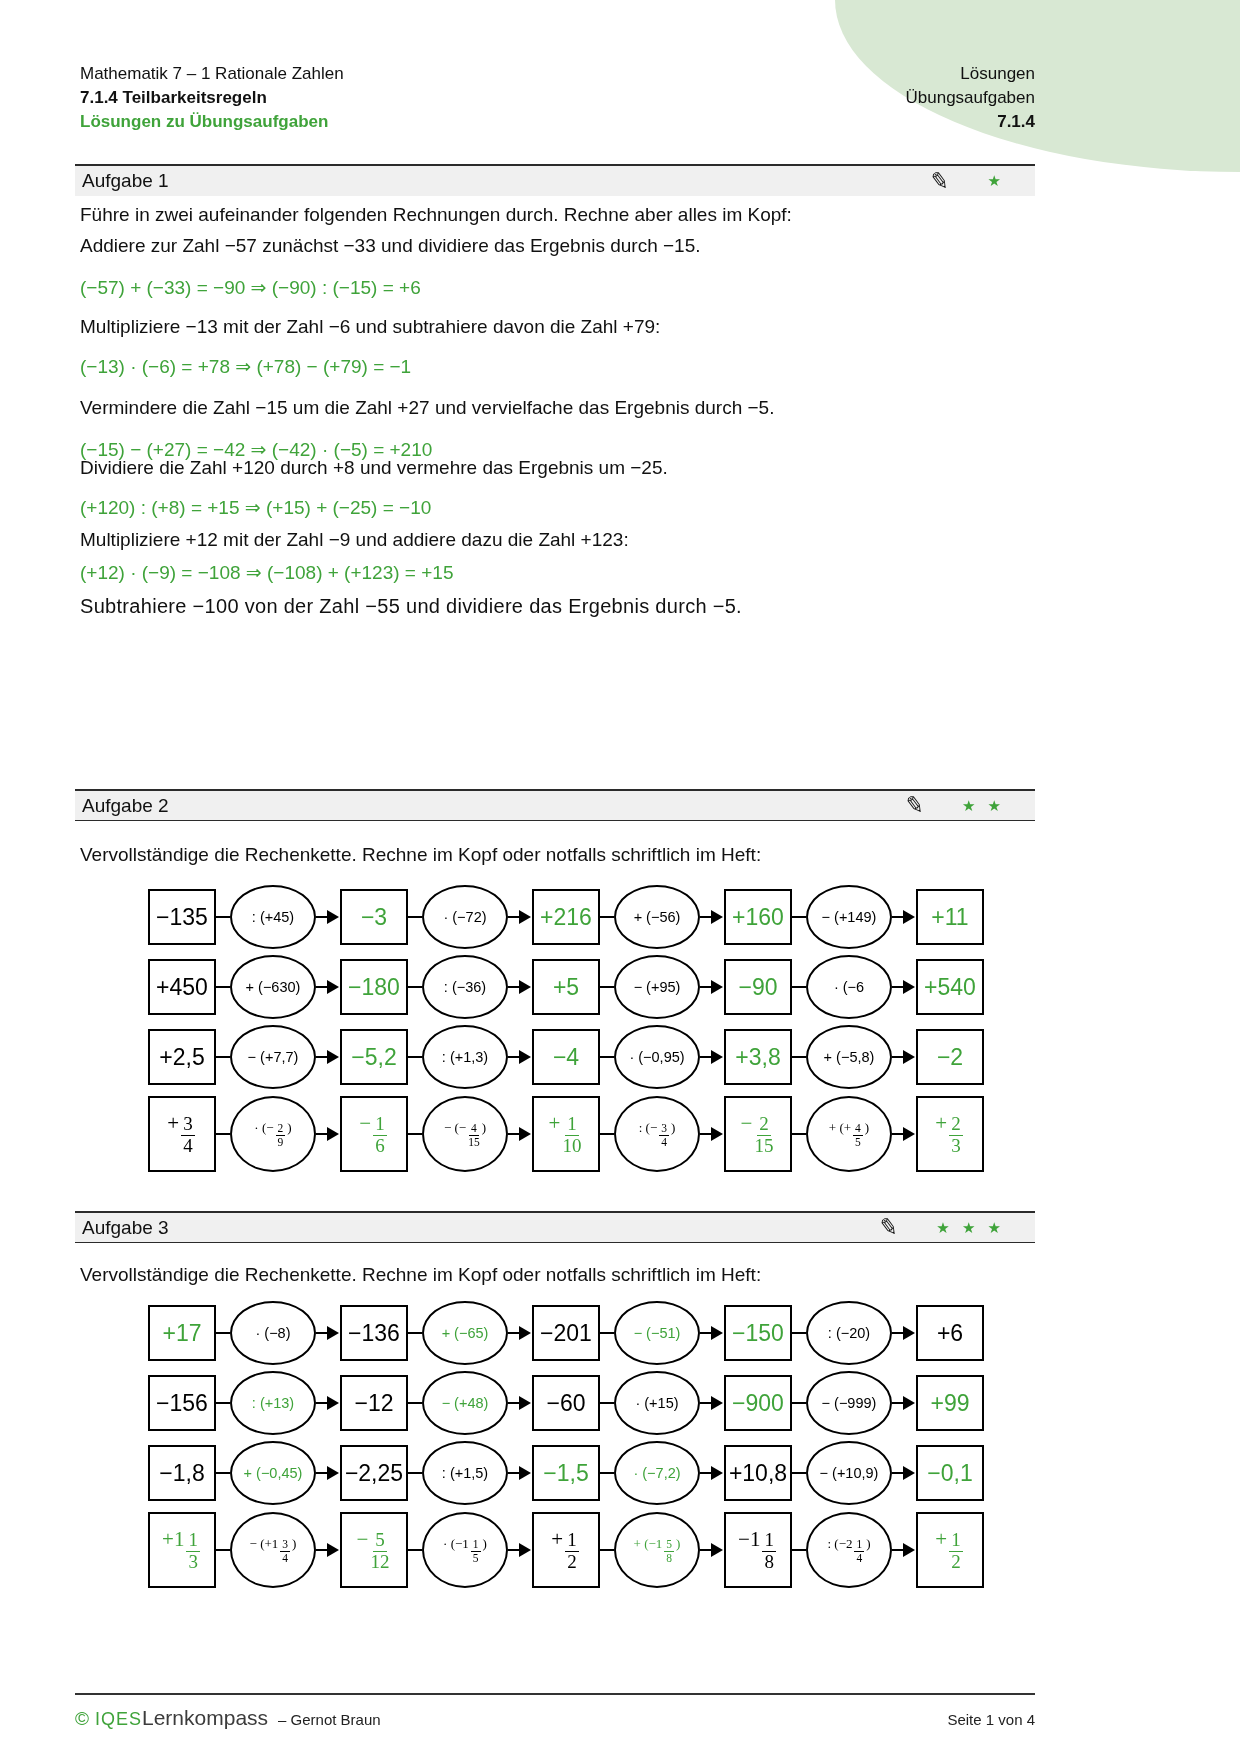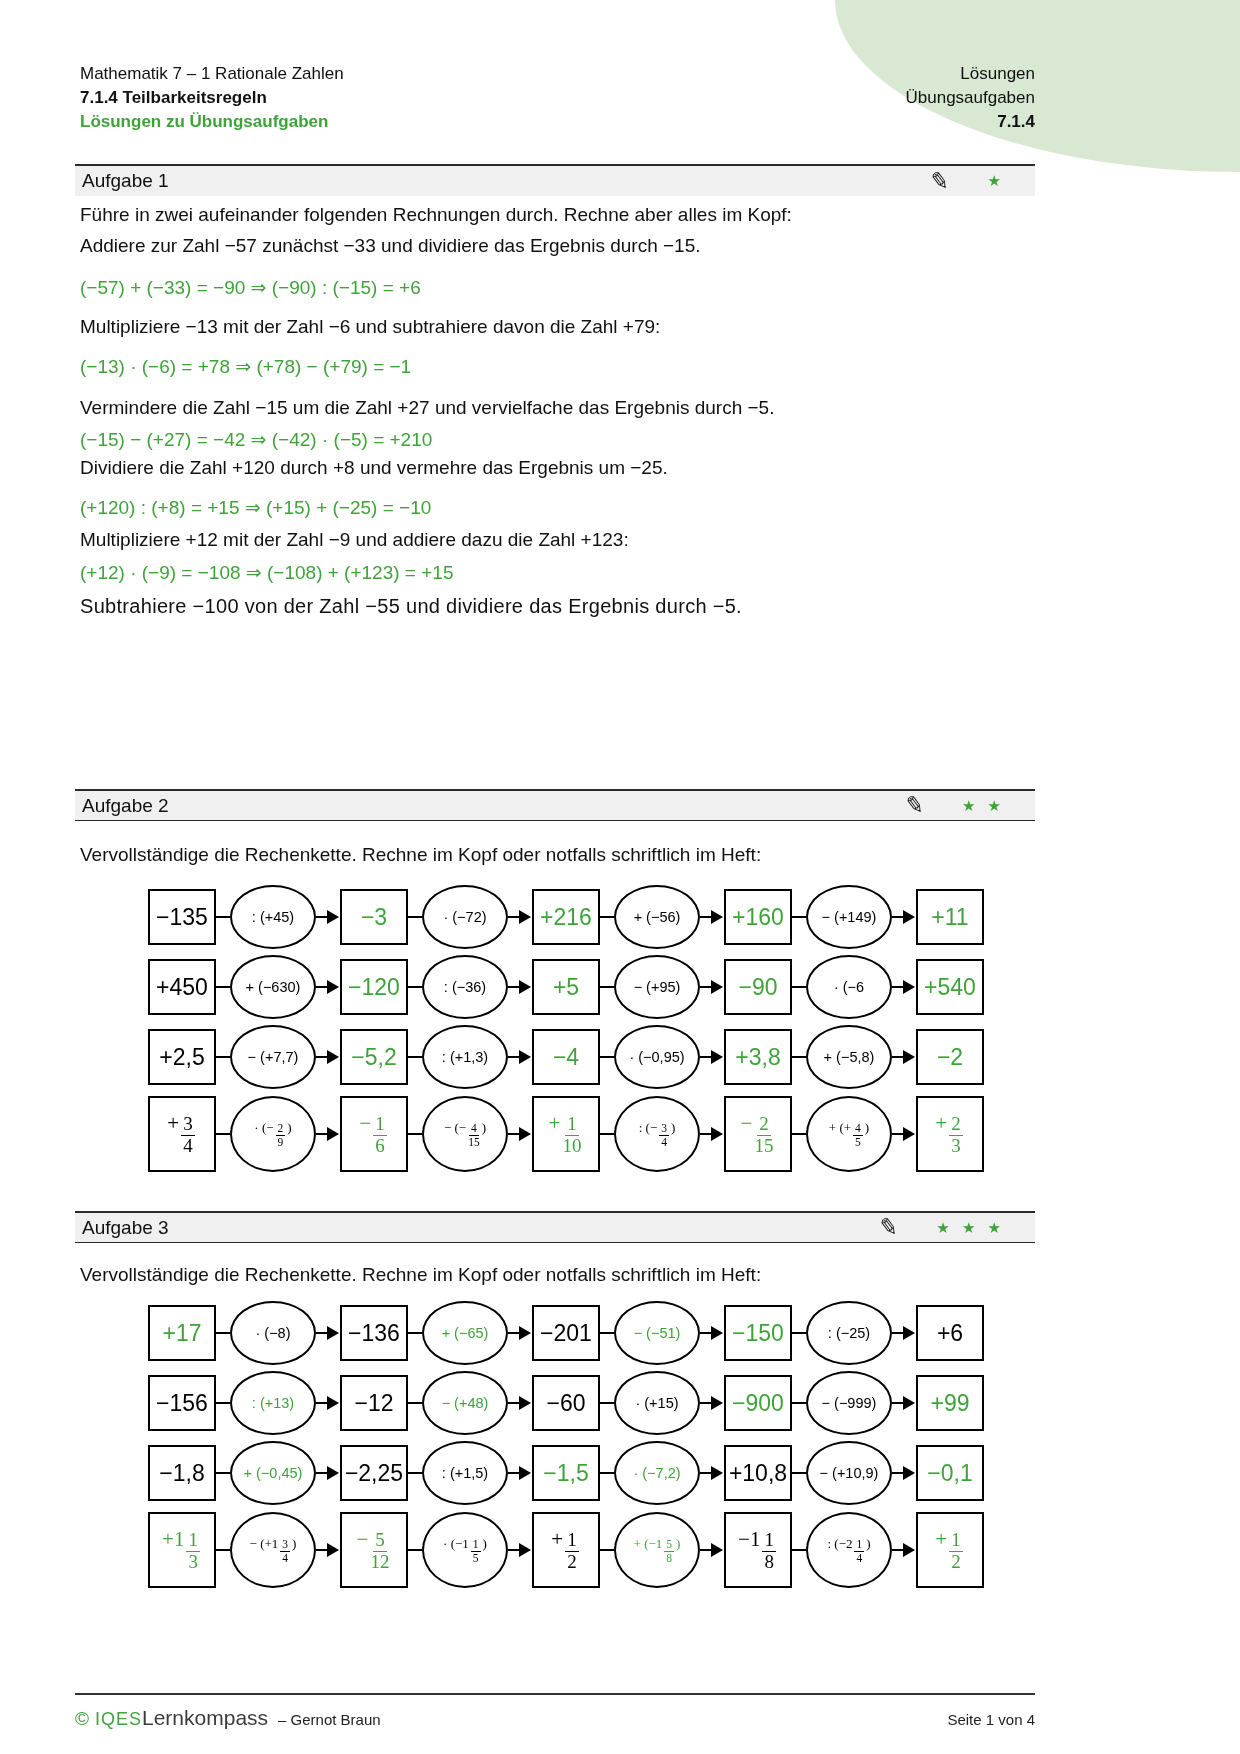--- a/index.html
+++ b/index.html
@@ -84,21 +84,21 @@
       <span class="pencil">✎</span>
       <span class="stars">★</span>
     </span>
   </div>
   <div class="tline" style="top:203px">Führe in zwei aufeinander folgenden Rechnungen durch. Rechne aber alles im Kopf:</div>
   <div class="tline" style="top:234px">Addiere zur Zahl −57 zunächst −33 und dividiere das Ergebnis durch −15.</div>
   <div class="tline green" style="top:276px">(−57) + (−33) = −90 ⇒ (−90) : (−15) = +6</div>
   <div class="tline" style="top:315px">Multipliziere −13 mit der Zahl −6 und subtrahiere davon die Zahl +79:</div>
   <div class="tline green" style="top:355px">(−13) · (−6) = +78 ⇒ (+78) − (+79) = −1</div>
   <div class="tline" style="top:396px">Vermindere die Zahl −15 um die Zahl +27 und vervielfache das Ergebnis durch −5.</div>
-  <div class="tline green" style="top:428px">(−15) − (+27) = −42 ⇒ (−42) · (−5) = +210</div>
+  <div class="tline green" style="top:438px">(−15) − (+27) = −42 ⇒ (−42) · (−5) = +210</div>
   <div class="tline" style="top:456px">Dividiere die Zahl +120 durch +8 und vermehre das Ergebnis um −25.</div>
   <div class="tline green" style="top:496px">(+120) : (+8) = +15 ⇒ (+15) + (−25) = −10</div>
   <div class="tline" style="top:528px">Multipliziere +12 mit der Zahl −9 und addiere dazu die Zahl +123:</div>
   <div class="tline green" style="top:561px">(+12) · (−9) = −108 ⇒ (−108) + (+123) = +15</div>
   <div class="tline hand" style="top:594px">Subtrahiere −100 von der Zahl −55 und dividiere das Ergebnis durch −5.</div>
 
   <div class="task-bar lined" style="top:789px">
     <span class="bar-title">Aufgabe 2</span>
     <span class="bar-right">
       <span class="pencil">✎</span>
@@ -139,21 +139,21 @@
         <div class="cbox g">+11</div>
       </div>
       <div class="chain">
         <div class="cbox k">+450</div>
         <div class="conn"></div>
         <div class="cop k">+ (−630)</div>
         <div class="conn arrow">
           <i></i>
           <b></b>
         </div>
-        <div class="cbox g">−120</div>
+        <div class="cbox g">−180</div>
         <div class="conn"></div>
         <div class="cop k">: (−36)</div>
         <div class="conn arrow">
           <i></i>
           <b></b>
         </div>
         <div class="cbox g">+5</div>
         <div class="conn"></div>
         <div class="cop k">− (+95)</div>
         <div class="conn arrow">
@@ -304,21 +304,21 @@
         </div>
         <div class="cbox k">−201</div>
         <div class="conn"></div>
         <div class="cop g">− (−51)</div>
         <div class="conn arrow">
           <i></i>
           <b></b>
         </div>
         <div class="cbox g">−150</div>
         <div class="conn"></div>
-        <div class="cop k">: (−25)</div>
+        <div class="cop k">: (−20)</div>
         <div class="conn arrow">
           <i></i>
           <b></b>
         </div>
         <div class="cbox k">+6</div>
       </div>
       <div class="chain">
         <div class="cbox k">−156</div>
         <div class="conn"></div>
         <div class="cop g">: (+13)</div>

